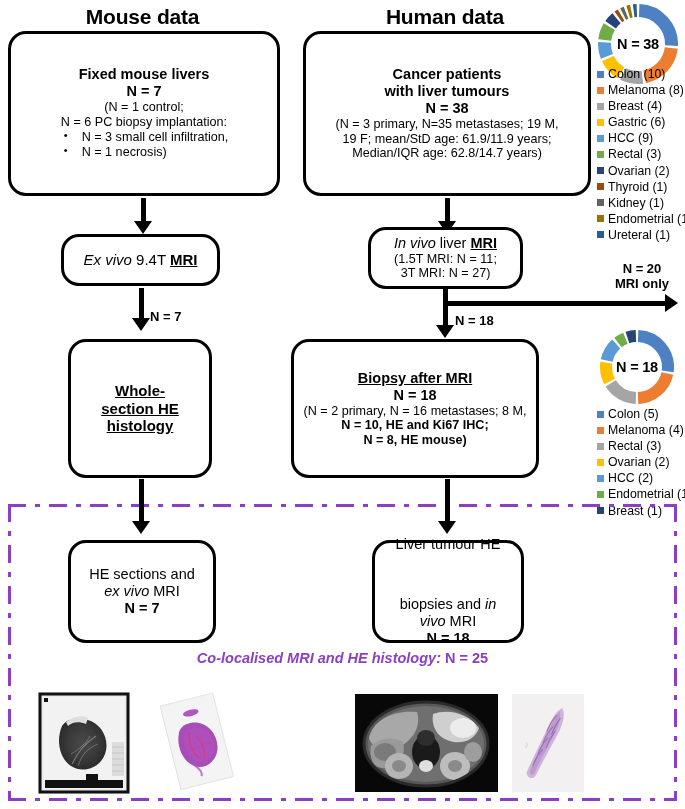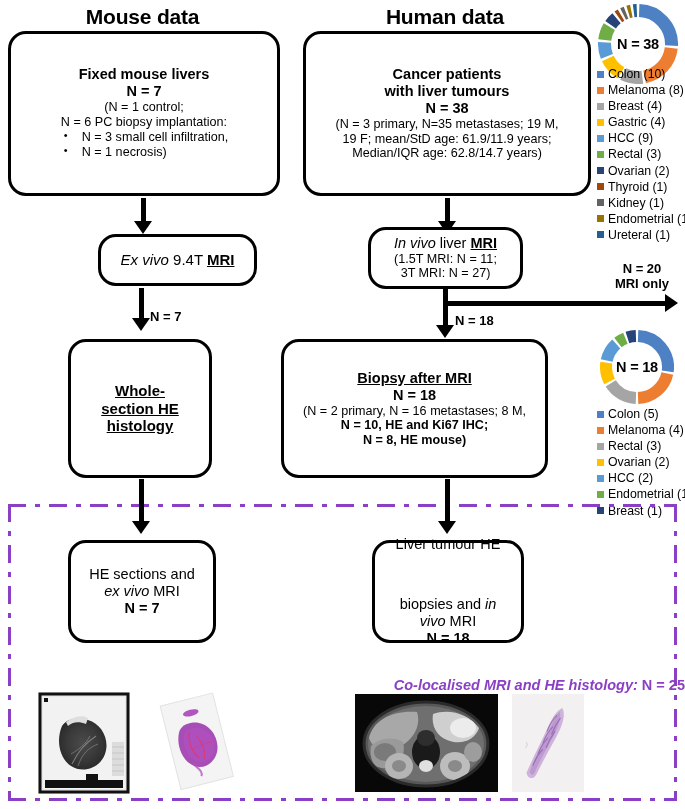--- a/index.html
+++ b/index.html
@@ -207,21 +207,21 @@
       <div class="lrow">
         <span class="sw" style="background: rgb(237, 125, 49);"></span>
         <span>Melanoma (8)</span>
       </div>
       <div class="lrow">
         <span class="sw" style="background: rgb(165, 165, 165);"></span>
         <span>Breast (4)</span>
       </div>
       <div class="lrow">
         <span class="sw" style="background: rgb(255, 192, 0);"></span>
-        <span>Gastric (4)</span>
+        <span>Gastric (6)</span>
       </div>
       <div class="lrow">
         <span class="sw" style="background: rgb(91, 155, 213);"></span>
         <span>HCC (9)</span>
       </div>
       <div class="lrow">
         <span class="sw" style="background: rgb(112, 173, 71);"></span>
         <span>Rectal (3)</span>
       </div>
       <div class="lrow">
@@ -245,21 +245,21 @@
         <span>Ureteral (1)</span>
       </div>
     </div>
 
   <div class="vline" style="left:141px; top:198px; height:26px;"></div>
   <div class="arrowhead-down" style="left:134px; top:221px;"></div>
 
   <div class="vline" style="left:445px; top:198px; height:26px;"></div>
   <div class="arrowhead-down" style="left:438px; top:221px;"></div>
 
-  <div class="fbox" style="left:61px; top:234px; width:159px; height:52px;margin-left:37px;">
+  <div class="fbox" style="left:61px; top:234px; width:159px; height:52px;">
     <div style="font-size:15px;">
       <span class="i">Ex vivo</span><span> 9.4T </span><span class="b u">MRI</span>
     </div>
   </div>
 
   <div class="fbox" style="left:368px; top:227px; width:155px; height:62px;">
     <div style="font-size:14.5px;">
       <span class="i">In vivo</span><span> liver </span><span class="b u">MRI</span>
     </div>
     <div class="det">(1.5T MRI: N = 11;</div>
@@ -282,21 +282,21 @@
   <div class="vline" style="left:443px; top:301px; height:28px;"></div>
   <div class="arrowhead-down" style="left:436px; top:325px;"></div>
   <div class="arrow-label" style="left:455px; top:314px;">N = 18</div>
 
   <div class="fbox" style="left:68px; top:339px; width:144px; height:139px;">
     <div class="b u" style="font-size:15px;">Whole-</div>
     <div class="b u" style="font-size:15px;">section HE</div>
     <div class="b u" style="font-size:15px;">histology</div>
   </div>
 
-  <div class="fbox" style="left:281px; top:339px; width:267px; height:139px;">
+  <div class="fbox" style="left:291px; top:339px; width:248px; height:139px;">
     <div class="hd u">Biopsy after MRI</div>
     <div class="big">N = 18</div>
     <div class="det">(N = 2 primary, N = 16 metastases; 8 M,</div>
     <div class="det b">N = 10, HE and Ki67 IHC;</div>
     <div class="det"><span class="b">N = 8, HE mouse)</span></div>
   </div>
 
   <div class="donut-wrap" style="left:600px; top:330px;">
     <div class="donut" id="donut18" style="width:74px;height:74px;">
         <svg width="74" height="74" viewBox="0 0 74 74">
@@ -367,21 +367,21 @@
     <div style="font-size:14.5px;">Liver tumour HE</div>
     <div style="font-size:14.5px;margin-top:43px;">
       <span>biopsies and </span><span class="i">in</span>
     </div>
     <div style="font-size:14.5px;">
       <span class="i">vivo</span><span> MRI</span>
     </div>
     <div class="big">N = 18</div>
   </div>
 
-  <div class="colocal-caption" style="left:0px; top:677px;text-align:right;">
+  <div class="colocal-caption" style="left:0px; top:650px;">
     <span>Co-localised MRI and HE histology:</span><span class="n"> N = 25</span>
   </div>
 
   <div class="specimen" style="left:38px; top:692px; width:92px; height:102px;">
     <svg width="92" height="102" viewBox="0 0 92 102">
       <defs>
         <radialGradient id="lobeg" cx="50%" cy="48%" r="58%">
           <stop offset="0%" stop-color="#4a4a4a"></stop>
           <stop offset="55%" stop-color="#3a3a3a"></stop>
           <stop offset="100%" stop-color="#272727"></stop>

